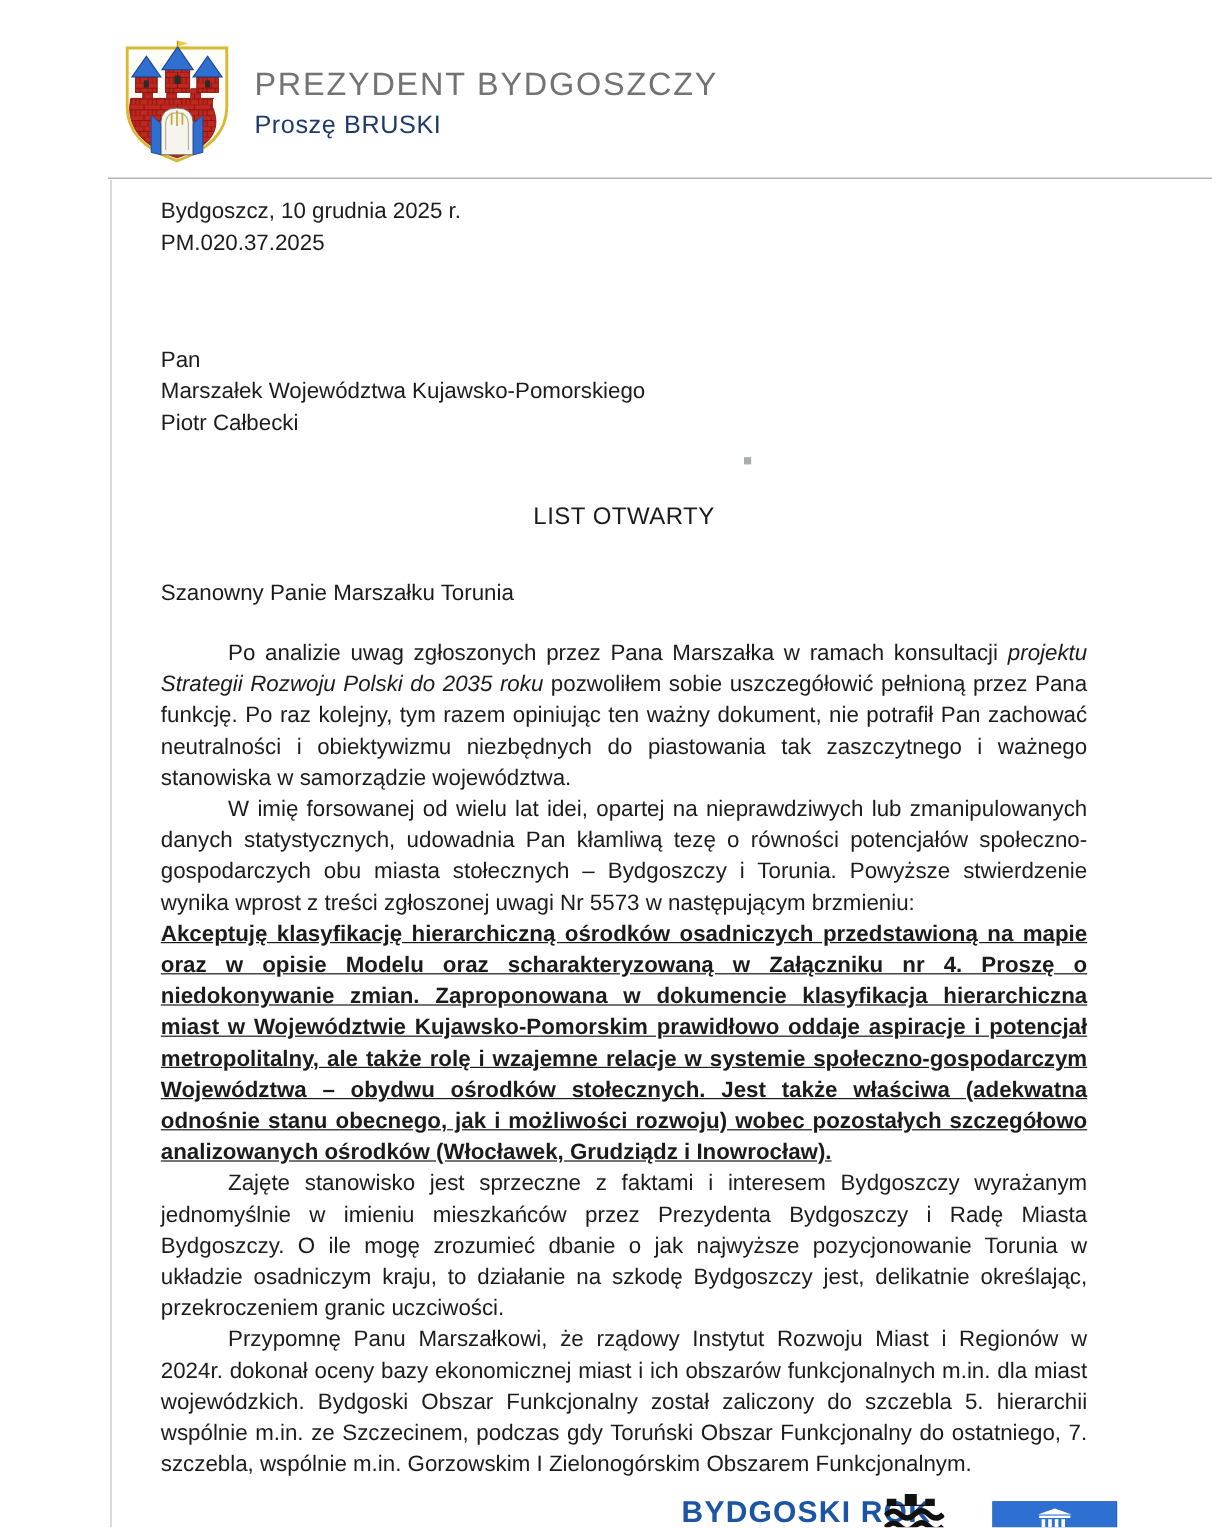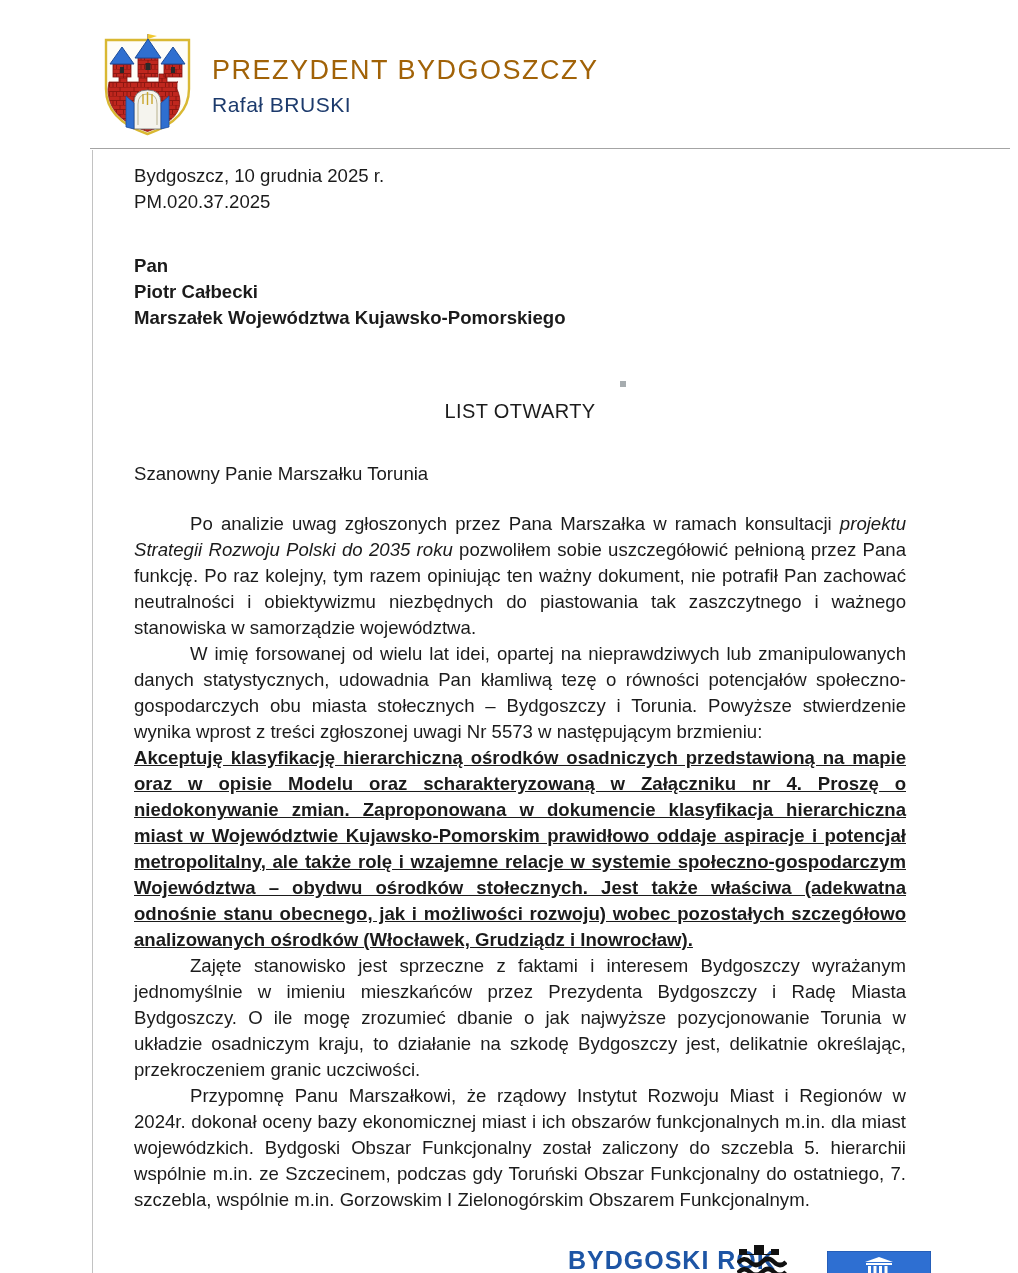--- a/index.html
+++ b/index.html
@@ -7,33 +7,33 @@
   .page {
     position:relative; width:1018px; height:1273px;
     background:#ffffff; overflow:hidden;
     font-family:"Liberation Sans", sans-serif;
     color:#1b1b1b;
   }
   
   .letterhead { position:absolute; top:33px; left:99px; display:flex; gap:16px; }
   .crest { width:97px; height:104px; flex:0 0 auto; }
   .lh-text { padding-top:22px; }
-  .lh-title { font-size:27px; color:#a16207; letter-spacing:1.5px; font-weight:400; }
+  .lh-title { font-size:27px; color:#737373; letter-spacing:1.5px; font-weight:400; }
   .lh-name  { font-size:21px; color:#1c3a6c; margin-top:7px; letter-spacing:.5px; }
 
   
   .rule-h { position:absolute; left:90px; width:920px; top:148px; height:1px; background:#8d8d8d; opacity:.8; }
   .rule-v { position:absolute; left:92px; top:150px; height:1123px; width:1px; background:#8f8f8f; opacity:.55; }
   .artifact-dot { position:absolute; left:620px; top:381px; width:6px; height:6px; background:#90979b; opacity:.8; }
 
   
   .content { position:absolute; left:134px; top:163px; width:772px; font-size:18.6px; line-height:26px; }
   .meta-line { white-space:nowrap; }
-  .addressee { margin-top:38px; font-weight:bold; }
-  .heading { margin-top:67px; text-align:center; font-size:20px; letter-spacing:.4px; }
+  .addressee { margin-top:72px; font-weight:normal; }
+  .heading { margin-top:53px; text-align:center; font-size:20px; letter-spacing:.4px; }
   .greeting { margin-top:37px; }
   .bodytext { margin-top:24px; text-align:justify; }
   .para { text-indent:56px; }
   .noindent { text-indent:0; }
   .quote { font-weight:bold;text-decoration:underline; }
   .italic { font-style:italic; }
 
   
   .footer-rok {
     position:absolute; left:568px; top:1246px;
@@ -82,36 +82,36 @@
         <path d="M35,96 V70 Q35,57 48.5,57 Q62,57 62,70 V96 Z" fill="#f5f4ee" stroke="#6b6b6b" stroke-width="0.8"></path>
         <path d="M39,92 V71 Q39,61 48.5,61 Q58,61 58,71 V92" fill="none" stroke="#b9b28f" stroke-width="1"></path>
         <path d="M44,61 v10 M48.5,59 v13 M53,61 v10" stroke="#c9a62c" stroke-width="1.4"></path>
 
         <polygon points="35,70 27,63 27,94 35,96" fill="#2f6fd0" stroke="#1c4c9a" stroke-width="0.8"></polygon>
         <polygon points="62,70 70,63 70,94 62,96" fill="#2f6fd0" stroke="#1c4c9a" stroke-width="0.8"></polygon>
       </svg>
     </div>
     <div class="lh-text">
       <div class="lh-title">PREZYDENT BYDGOSZCZY</div>
-      <div class="lh-name">Rafał BRUSKI</div>
+      <div class="lh-name">Proszę BRUSKI</div>
     </div>
   </div>
 
   <div class="rule-h"></div>
   <div class="rule-v"></div>
   <div class="artifact-dot"></div>
 
   <div class="content">
     <div class="meta-line">Bydgoszcz, 10 grudnia 2025 r.</div>
     <div class="meta-line">PM.020.37.2025</div>
 
     <div class="addressee">
       <div>Pan</div>
+      <div>Marszałek Województwa Kujawsko-Pomorskiego</div>
       <div>Piotr Całbecki</div>
-      <div>Marszałek Województwa Kujawsko-Pomorskiego</div>
     </div>
 
     <div class="heading">LIST OTWARTY</div>
     <div class="greeting">Szanowny Panie Marszałku Torunia</div>
 
     <div class="bodytext">
       <p class="para"><span>Po analizie uwag zgłoszonych przez Pana Marszałka w ramach konsultacji </span><span class="italic">projektu Strategii Rozwoju Polski do 2035 roku</span><span> pozwoliłem sobie uszczegółowić pełnioną przez Pana funkcję. Po raz kolejny, tym razem opiniując ten ważny dokument, nie potrafił Pan zachować neutralności i obiektywizmu niezbędnych do piastowania tak zaszczytnego i ważnego stanowiska w samorządzie województwa.</span></p>
       <p class="para">W imię forsowanej od wielu lat idei, opartej na nieprawdziwych lub zmanipulowanych danych statystycznych, udowadnia Pan kłamliwą tezę o równości potencjałów społeczno-gospodarczych obu miasta stołecznych – Bydgoszczy i Torunia. Powyższe stwierdzenie wynika wprost z treści zgłoszonej uwagi Nr 5573 w następującym brzmieniu:</p>
       <p class="noindent quote">Akceptuję klasyfikację hierarchiczną ośrodków osadniczych przedstawioną na mapie oraz w opisie Modelu oraz scharakteryzowaną w Załączniku nr 4. Proszę o niedokonywanie zmian. Zaproponowana w dokumencie klasyfikacja hierarchiczna miast w Województwie Kujawsko-Pomorskim prawidłowo oddaje aspiracje i potencjał metropolitalny, ale także rolę i wzajemne relacje w systemie społeczno-gospodarczym Województwa – obydwu ośrodków stołecznych. Jest także właściwa (adekwatna odnośnie stanu obecnego, jak i możliwości rozwoju) wobec pozostałych szczegółowo analizowanych ośrodków (Włocławek, Grudziądz i Inowrocław).</p>
       <p class="para">Zajęte stanowisko jest sprzeczne z faktami i interesem Bydgoszczy wyrażanym jednomyślnie w imieniu mieszkańców przez Prezydenta Bydgoszczy i Radę Miasta Bydgoszczy. O ile mogę zrozumieć dbanie o jak najwyższe pozycjonowanie Torunia w układzie osadniczym kraju, to działanie na szkodę Bydgoszczy jest, delikatnie określając, przekroczeniem granic uczciwości.</p>

